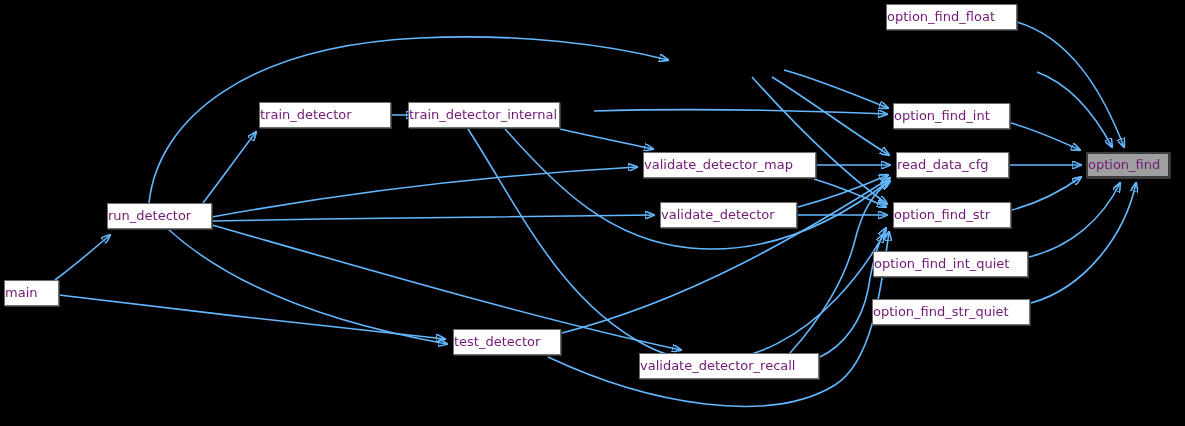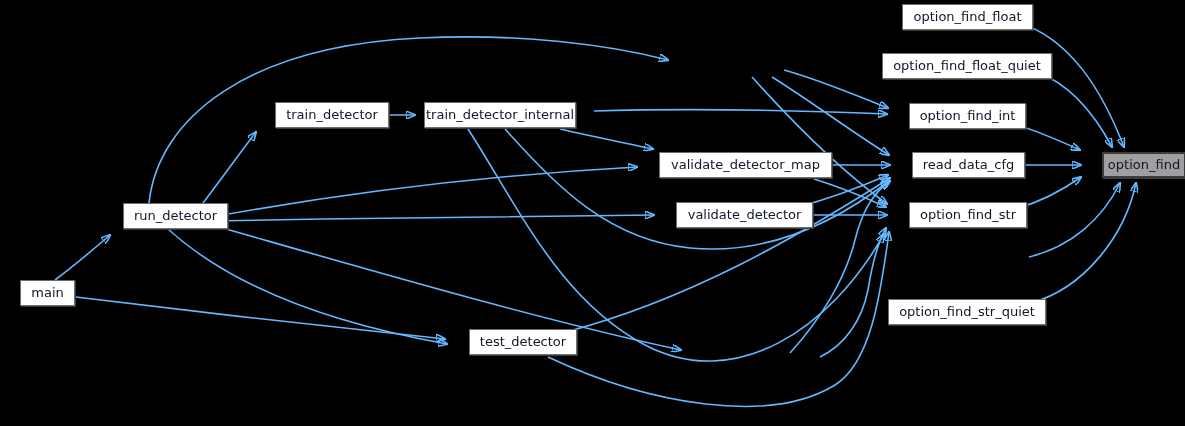--- a/index.html
+++ b/index.html
@@ -1,22 +1,22 @@
 <!DOCTYPE html>
 <html><head>
 <meta charset="utf-8">
 <style>
   html,body{margin:0;padding:0;background:#000;}
   #graph{position:relative;width:1185px;height:426px;background:#000;overflow:hidden;
          font-family:"DejaVu Sans","Liberation Sans",sans-serif;}
   #edges{position:absolute;left:0;top:0;width:1185px;height:426px;}
   #edges path{fill:none;stroke:#63B8FF;stroke-width:1.6;}
   .node{position:absolute;height:26px;box-sizing:border-box;background:#fff;
-        border:1px solid #6e6e6e;color:#0f172a;font-size:13px;line-height:24px;
-        text-align:center;white-space:nowrap;box-shadow:1px 1px 0 #3a3a3a;cursor:pointer;margin-left:16px;}
+        border:1px solid #6e6e6e;color:#701a75;font-size:13px;line-height:24px;
+        white-space:nowrap;box-shadow:1px 1px 0 #3a3a3a;cursor:pointer;}
   .node.hl{background:#9f9f9f;border:2px solid #3d3d3d;line-height:22px;}
 </style>
 </head>
 <body>
 
 <div id="graph">
 
   <svg id="edges" viewBox="0 0 1185 426" xmlns="http://www.w3.org/2000/svg">
     <defs>
       <marker id="arrow" markerWidth="10" markerHeight="8" refX="9" refY="4" orient="auto" markerUnits="userSpaceOnUse">
@@ -51,26 +51,27 @@
     <path marker-end="url(#arrow)" d="M 1037 72 C 1072 85 1095 115 1112 147"></path>
     <path marker-end="url(#arrow)" d="M 1011 123 C 1035 130 1058 140 1080 150"></path>
     <path marker-end="url(#arrow)" d="M 1010 165 L 1081 165"></path>
     <path marker-end="url(#arrow)" d="M 1012 210 C 1038 203 1060 192 1081 177"></path>
     <path marker-end="url(#arrow)" d="M 1029 257 C 1070 247 1102 220 1120 183"></path>
     <path marker-end="url(#arrow)" d="M 1031 303 C 1085 288 1125 235 1136 183"></path>
   </svg>
 
   <div class="node" style="left:4px;top:280px;width:55px">main</div>
   <div class="node" style="left:107px;top:203px;width:105px">run_detector</div>
-  <div class="node" style="left:259px;top:102px;width:114px">train_detector</div>
+  <div class="node" style="left:259px;top:102px;width:132px">train_detector</div>
   <div class="node" style="left:408px;top:102px;width:152px">train_detector_internal</div>
   <div class="node" style="left:643px;top:152px;width:173px">validate_detector_map</div>
   <div class="node" style="left:660px;top:202px;width:137px">validate_detector</div>
   <div class="node" style="left:453px;top:329px;width:108px">test_detector</div>
+  <div class="node" style="left:639px;top:353px;width:180px">validate_detector_recall</div>
   <div class="node" style="left:886px;top:4px;width:131px">option_find_float</div>
-  <div class="node" style="left:866px;top:53px;width:170px">option_find_float_quiet</div>
   <div class="node" style="left:893px;top:103px;width:117px">option_find_int</div>
   <div class="node" style="left:893px;top:202px;width:118px">option_find_str</div>
   <div class="node" style="left:896px;top:152px;width:113px">read_data_cfg</div>
+  <div class="node" style="left:873px;top:251px;width:155px">option_find_int_quiet</div>
   <div class="node" style="left:872px;top:299px;width:158px">option_find_str_quiet</div>
   <div class="node hl" style="left:1086px;top:152px;width:84px">option_find</div>
 
 </div>
 
 </body></html>

